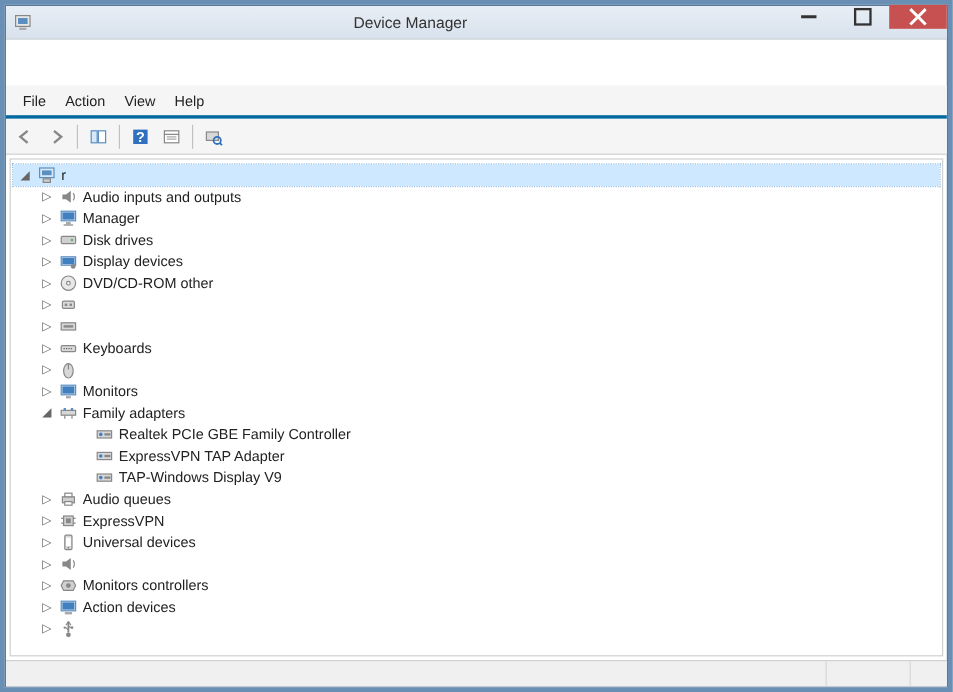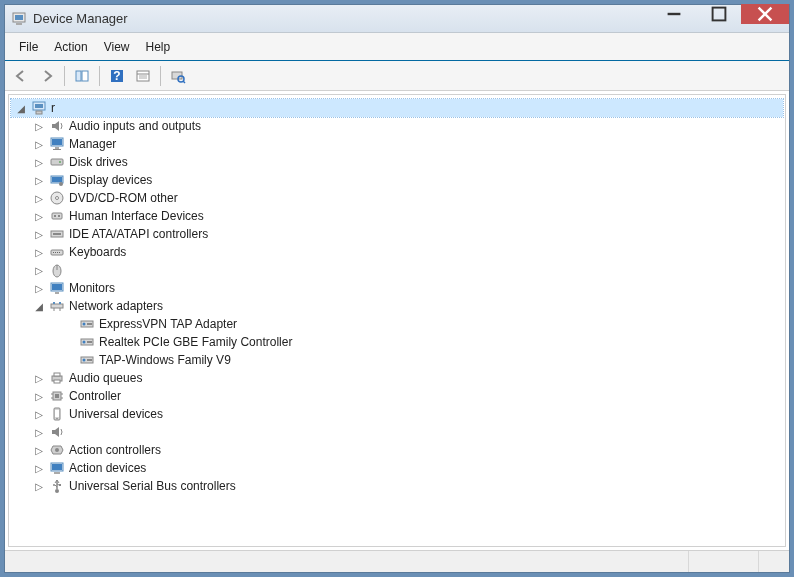--- a/index.html
+++ b/index.html
@@ -1,24 +1,24 @@
 <!DOCTYPE html>
 <html><head>
 <meta charset="utf-8">
 <style>
 * { margin: 0; padding: 0; box-sizing: border-box; font-family: "Segoe UI", Tahoma, sans-serif; font-size: 12px; }
 body { background: #6a8fb5; padding: 4px; width: 794px; height: 577px; }
 .window { background: #fff; width: 100%; height: 100%; display: flex; flex-direction: column; border: 1px solid #5a7a9a; }
 .titlebar { background: linear-gradient(#e8eef5, #d8e2ed); height: 28px; display: flex; align-items: center; padding: 0 0 0 6px; border-bottom: 1px solid #c0c8d0; }
 .app-icon { width: 16px; height: 16px; margin-right: 6px; display: flex; align-items: center; justify-content: center; }
-.title-text { flex: 1; text-align: left; font-size: 13px; color: #333; }
+.title-text { flex: 1; text-align: center; font-size: 13px; color: #333; }
 .win-btns { display: flex; height: 100%; }
 .win-btn { width: 45px; height: 20px; display: flex; align-items: center; justify-content: center; margin-top: -1px; cursor: pointer; color: #333; font-family: Arial, sans-serif; }
 .win-btn.close { background: #c75050; color: #fff; width: 48px; }
-.menubar { background: #f5f5f5; height: 28px; display: flex; align-items: center; padding: 0 6px; border-bottom: 1px solid #0369a1; }
+.menubar { background: #f5f5f5; height: 28px; display: flex; align-items: center; padding: 0 6px; border-bottom: 3px solid #0369a1; margin-top: 38px; }
 .menu-item { padding: 2px 8px; cursor: pointer; color: #222; }
 .toolbar { background: #f5f5f5; height: 30px; display: flex; align-items: center; padding: 0 4px; border-bottom: 1px solid #d0d0d0; gap: 2px; }
 .tool-btn { width: 24px; height: 24px; display: flex; align-items: center; justify-content: center; cursor: pointer; border: 1px solid transparent; }
 .tool-sep { width: 1px; height: 20px; background: #c0c0c0; margin: 0 3px; }
 .content { flex: 1; background: #fff; border: 1px solid #d0d0d0; margin: 3px; overflow-y: auto; padding: 4px 2px; }
 .tree-row { display: flex; align-items: center; height: 18px; cursor: pointer; white-space: nowrap; }
 .expand { width: 12px; height: 12px; display: flex; align-items: center; justify-content: center; color: #666; font-size: 10px; cursor: pointer; margin-right: 2px; }
 .expand.empty { visibility: hidden; }
 .node-icon { width: 16px; height: 16px; margin: 0 4px 0 2px; display: flex; align-items: center; justify-content: center; flex-shrink: 0; }
 .node-label { color: #222; }
@@ -190,32 +190,30 @@
 
     <div class="tree-row indent-1">
       <span class="expand">▷</span>
       <span class="node-icon">
           <svg viewBox="0 0 16 16">
             <rect x="3" y="5" width="10" height="6" rx="1" fill="#d8d8d8" stroke="#888"></rect>
             <rect x="5" y="7" width="2" height="2" fill="#888"></rect>
             <rect x="9" y="7" width="2" height="2" fill="#888"></rect>
           </svg>
         </span>
-      <span class="node-label">Human Interface Devices</span>
     </div>
 
     <div class="tree-row indent-1">
       <span class="expand">▷</span>
       <span class="node-icon">
           <svg viewBox="0 0 16 16">
             <rect x="2" y="5" width="12" height="6" fill="#d8d8d8" stroke="#888"></rect>
             <rect x="4" y="7" width="8" height="2" fill="#888"></rect>
           </svg>
         </span>
-      <span class="node-label">IDE ATA/ATAPI controllers</span>
     </div>
 
     <div class="tree-row indent-1">
       <span class="expand">▷</span>
       <span class="node-icon">
           <svg viewBox="0 0 16 16">
             <rect x="2" y="6" width="12" height="5" rx="1" fill="#d8d8d8" stroke="#888"></rect>
             <rect x="4" y="8" width="1" height="1" fill="#666"></rect>
             <rect x="6" y="8" width="1" height="1" fill="#666"></rect>
             <rect x="8" y="8" width="1" height="1" fill="#666"></rect>
@@ -251,57 +249,57 @@
       <span class="expand">◢</span>
       <span class="node-icon">
           <svg viewBox="0 0 16 16">
             <rect x="2" y="6" width="12" height="4" fill="#d8d8d8" stroke="#888"></rect>
             <rect x="4" y="4" width="2" height="2" fill="#5a8fc0"></rect>
             <rect x="10" y="4" width="2" height="2" fill="#5a8fc0"></rect>
             <line x1="5" y1="10" x2="5" y2="13" stroke="#888"></line>
             <line x1="11" y1="10" x2="11" y2="13" stroke="#888"></line>
           </svg>
         </span>
-      <span class="node-label">Network adapters</span>
+      <span class="node-label">Family adapters</span>
     </div>
 
     <div class="tree-row indent-2">
       <span class="expand empty">▷</span>
       <span class="node-icon">
           <svg viewBox="0 0 16 16">
             <rect x="2" y="5" width="12" height="6" fill="#d8d8d8" stroke="#888"></rect>
             <circle cx="5" cy="8" r="1.5" fill="#4080c0"></circle>
             <rect x="8" y="7" width="5" height="2" fill="#888"></rect>
           </svg>
         </span>
-      <span class="node-label">ExpressVPN TAP Adapter</span>
+      <span class="node-label">Realtek PCIe GBE Family Controller</span>
     </div>
 
     <div class="tree-row indent-2">
       <span class="expand empty">▷</span>
       <span class="node-icon">
           <svg viewBox="0 0 16 16">
             <rect x="2" y="5" width="12" height="6" fill="#d8d8d8" stroke="#888"></rect>
             <circle cx="5" cy="8" r="1.5" fill="#4080c0"></circle>
             <rect x="8" y="7" width="5" height="2" fill="#888"></rect>
           </svg>
         </span>
-      <span class="node-label">Realtek PCIe GBE Family Controller</span>
+      <span class="node-label">ExpressVPN TAP Adapter</span>
     </div>
 
     <div class="tree-row indent-2">
       <span class="expand empty">▷</span>
       <span class="node-icon">
           <svg viewBox="0 0 16 16">
             <rect x="2" y="5" width="12" height="6" fill="#d8d8d8" stroke="#888"></rect>
             <circle cx="5" cy="8" r="1.5" fill="#4080c0"></circle>
             <rect x="8" y="7" width="5" height="2" fill="#888"></rect>
           </svg>
         </span>
-      <span class="node-label">TAP-Windows Family V9</span>
+      <span class="node-label">TAP-Windows Display V9</span>
     </div>
 
     <div class="tree-row indent-1">
       <span class="expand">▷</span>
       <span class="node-icon">
           <svg viewBox="0 0 16 16">
             <rect x="3" y="6" width="10" height="5" fill="#d0d0d0" stroke="#888"></rect>
             <rect x="5" y="3" width="6" height="3" fill="#fff" stroke="#888"></rect>
             <rect x="5" y="10" width="6" height="3" fill="#fff" stroke="#888"></rect>
           </svg>
@@ -314,21 +312,21 @@
       <span class="node-icon">
           <svg viewBox="0 0 16 16">
             <rect x="4" y="4" width="8" height="8" fill="#d0d0d0" stroke="#888"></rect>
             <rect x="6" y="6" width="4" height="4" fill="#888"></rect>
             <line x1="2" y1="6" x2="4" y2="6" stroke="#888"></line>
             <line x1="2" y1="10" x2="4" y2="10" stroke="#888"></line>
             <line x1="12" y1="6" x2="14" y2="6" stroke="#888"></line>
             <line x1="12" y1="10" x2="14" y2="10" stroke="#888"></line>
           </svg>
         </span>
-      <span class="node-label">Controller</span>
+      <span class="node-label">ExpressVPN</span>
     </div>
 
     <div class="tree-row indent-1">
       <span class="expand">▷</span>
       <span class="node-icon">
           <svg viewBox="0 0 16 16">
             <rect x="5" y="2" width="6" height="12" rx="1" fill="#d8d8d8" stroke="#888"></rect>
             <rect x="6" y="4" width="4" height="7" fill="#fff"></rect>
             <circle cx="8" cy="12.5" r="0.8" fill="#888"></circle>
           </svg>
@@ -347,21 +345,21 @@
     </div>
 
     <div class="tree-row indent-1">
       <span class="expand">▷</span>
       <span class="node-icon">
           <svg viewBox="0 0 16 16">
             <path d="M4 4 L12 4 L14 8 L12 12 L4 12 L2 8 Z" fill="#d0d0d0" stroke="#888"></path>
             <circle cx="8" cy="8" r="2" fill="#888"></circle>
           </svg>
         </span>
-      <span class="node-label">Action controllers</span>
+      <span class="node-label">Monitors controllers</span>
     </div>
 
     <div class="tree-row indent-1">
       <span class="expand">▷</span>
       <span class="node-icon">
           <svg viewBox="0 0 16 16">
             <rect x="2" y="3" width="12" height="8" fill="#e0e8f0" stroke="#5a8fc0"></rect>
             <rect x="3" y="4" width="10" height="6" fill="#4080c0"></rect>
             <rect x="5" y="12" width="6" height="2" fill="#aaa"></rect>
           </svg>
@@ -375,21 +373,20 @@
           <svg viewBox="0 0 16 16">
             <circle cx="8" cy="13" r="2" fill="#888"></circle>
             <line x1="8" y1="11" x2="8" y2="2" stroke="#888" stroke-width="1.5"></line>
             <path d="M8 2 L6 5 M8 2 L10 5" stroke="#888" fill="none"></path>
             <circle cx="5" cy="7" r="1" fill="#888"></circle>
             <rect x="10" y="6" width="2" height="2" fill="#888"></rect>
             <line x1="6" y1="7" x2="8" y2="9" stroke="#888"></line>
             <line x1="10" y1="7" x2="8" y2="6" stroke="#888"></line>
           </svg>
         </span>
-      <span class="node-label">Universal Serial Bus controllers</span>
     </div>
 
   </div>
 
   <div class="statusbar">
     <div class="status-cell"></div>
     <div class="status-cell"></div>
     <div class="status-cell"></div>
   </div>
 

